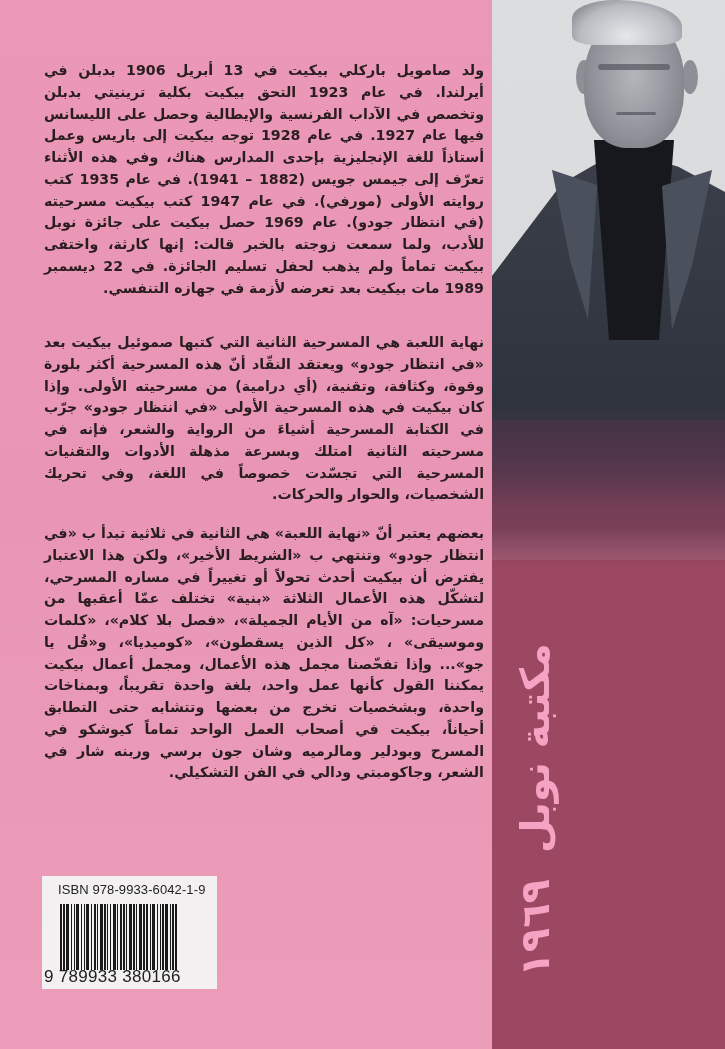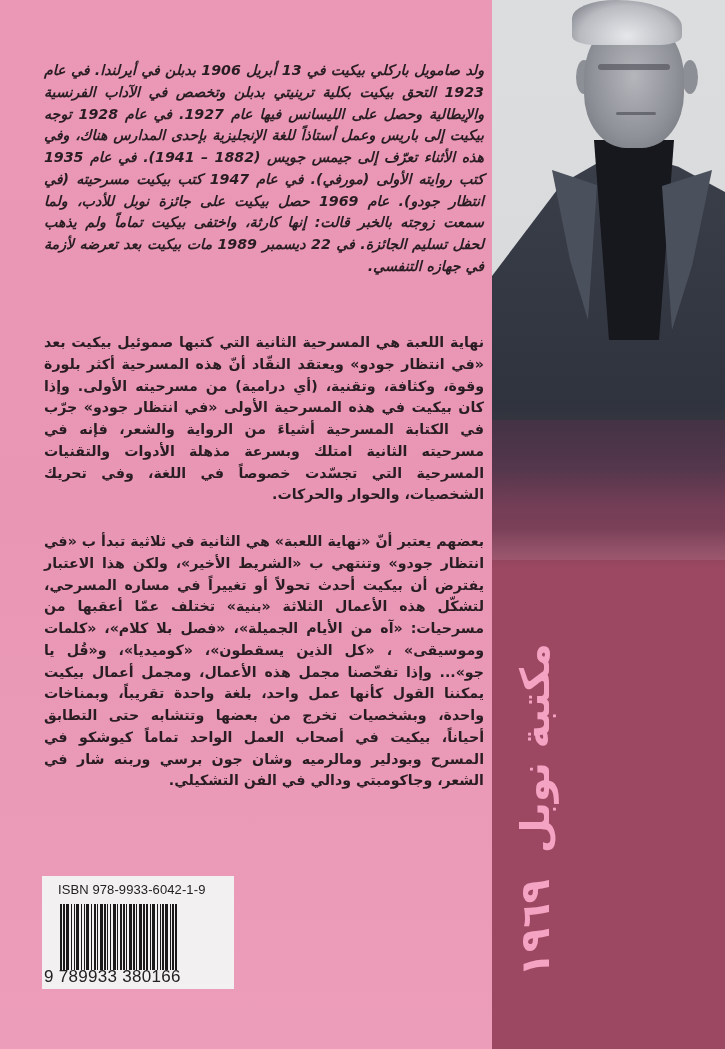--- a/index.html
+++ b/index.html
@@ -15,27 +15,27 @@
     background: linear-gradient(180deg, #ea98b5 0%, #e896b4 50%, #ec9db9 100%);
   }
   .blurb {
     position: absolute; left: 44px; top: 60px; width: 440px;
     direction: rtl; text-align: justify; text-align-last: right;
     color: #2a1d22;
     font-family: "DejaVu Sans", sans-serif;
     font-size: 14.2px; line-height: 21.75px; font-weight: bold;
   }
   .blurb p { margin: 0; }
-  .blurb p + p { margin-top: 8px; }
-  .p1 { height: 264px; font-style: italic; }
+  .blurb p + p { }
+  .p1 { height: 264px; }
   .p2 { margin-top: 0 !important; padding-top: 8px; height: 187px; }
   .p3 { padding-top: 4px; }
 
   .barcode-box {
-    position: absolute; left: 42px; top: 876px; width: 192px; height: 113px;
+    position: absolute; left: 42px; top: 876px; width: 175px; height: 113px;
     background: #f3f0f1;
     text-decoration: underline;
   }
   .isbn-label {
     position: absolute; left: 16px; top: 6px; font-family: "Liberation Sans", sans-serif;
     font-size: 13px; color: #222; letter-spacing: 0.1px; white-space: nowrap;
   }
   .bars {
     position: absolute; left: 18px; top: 28px; width: 158px; height: 66px;
     display: flex; align-items: stretch;

